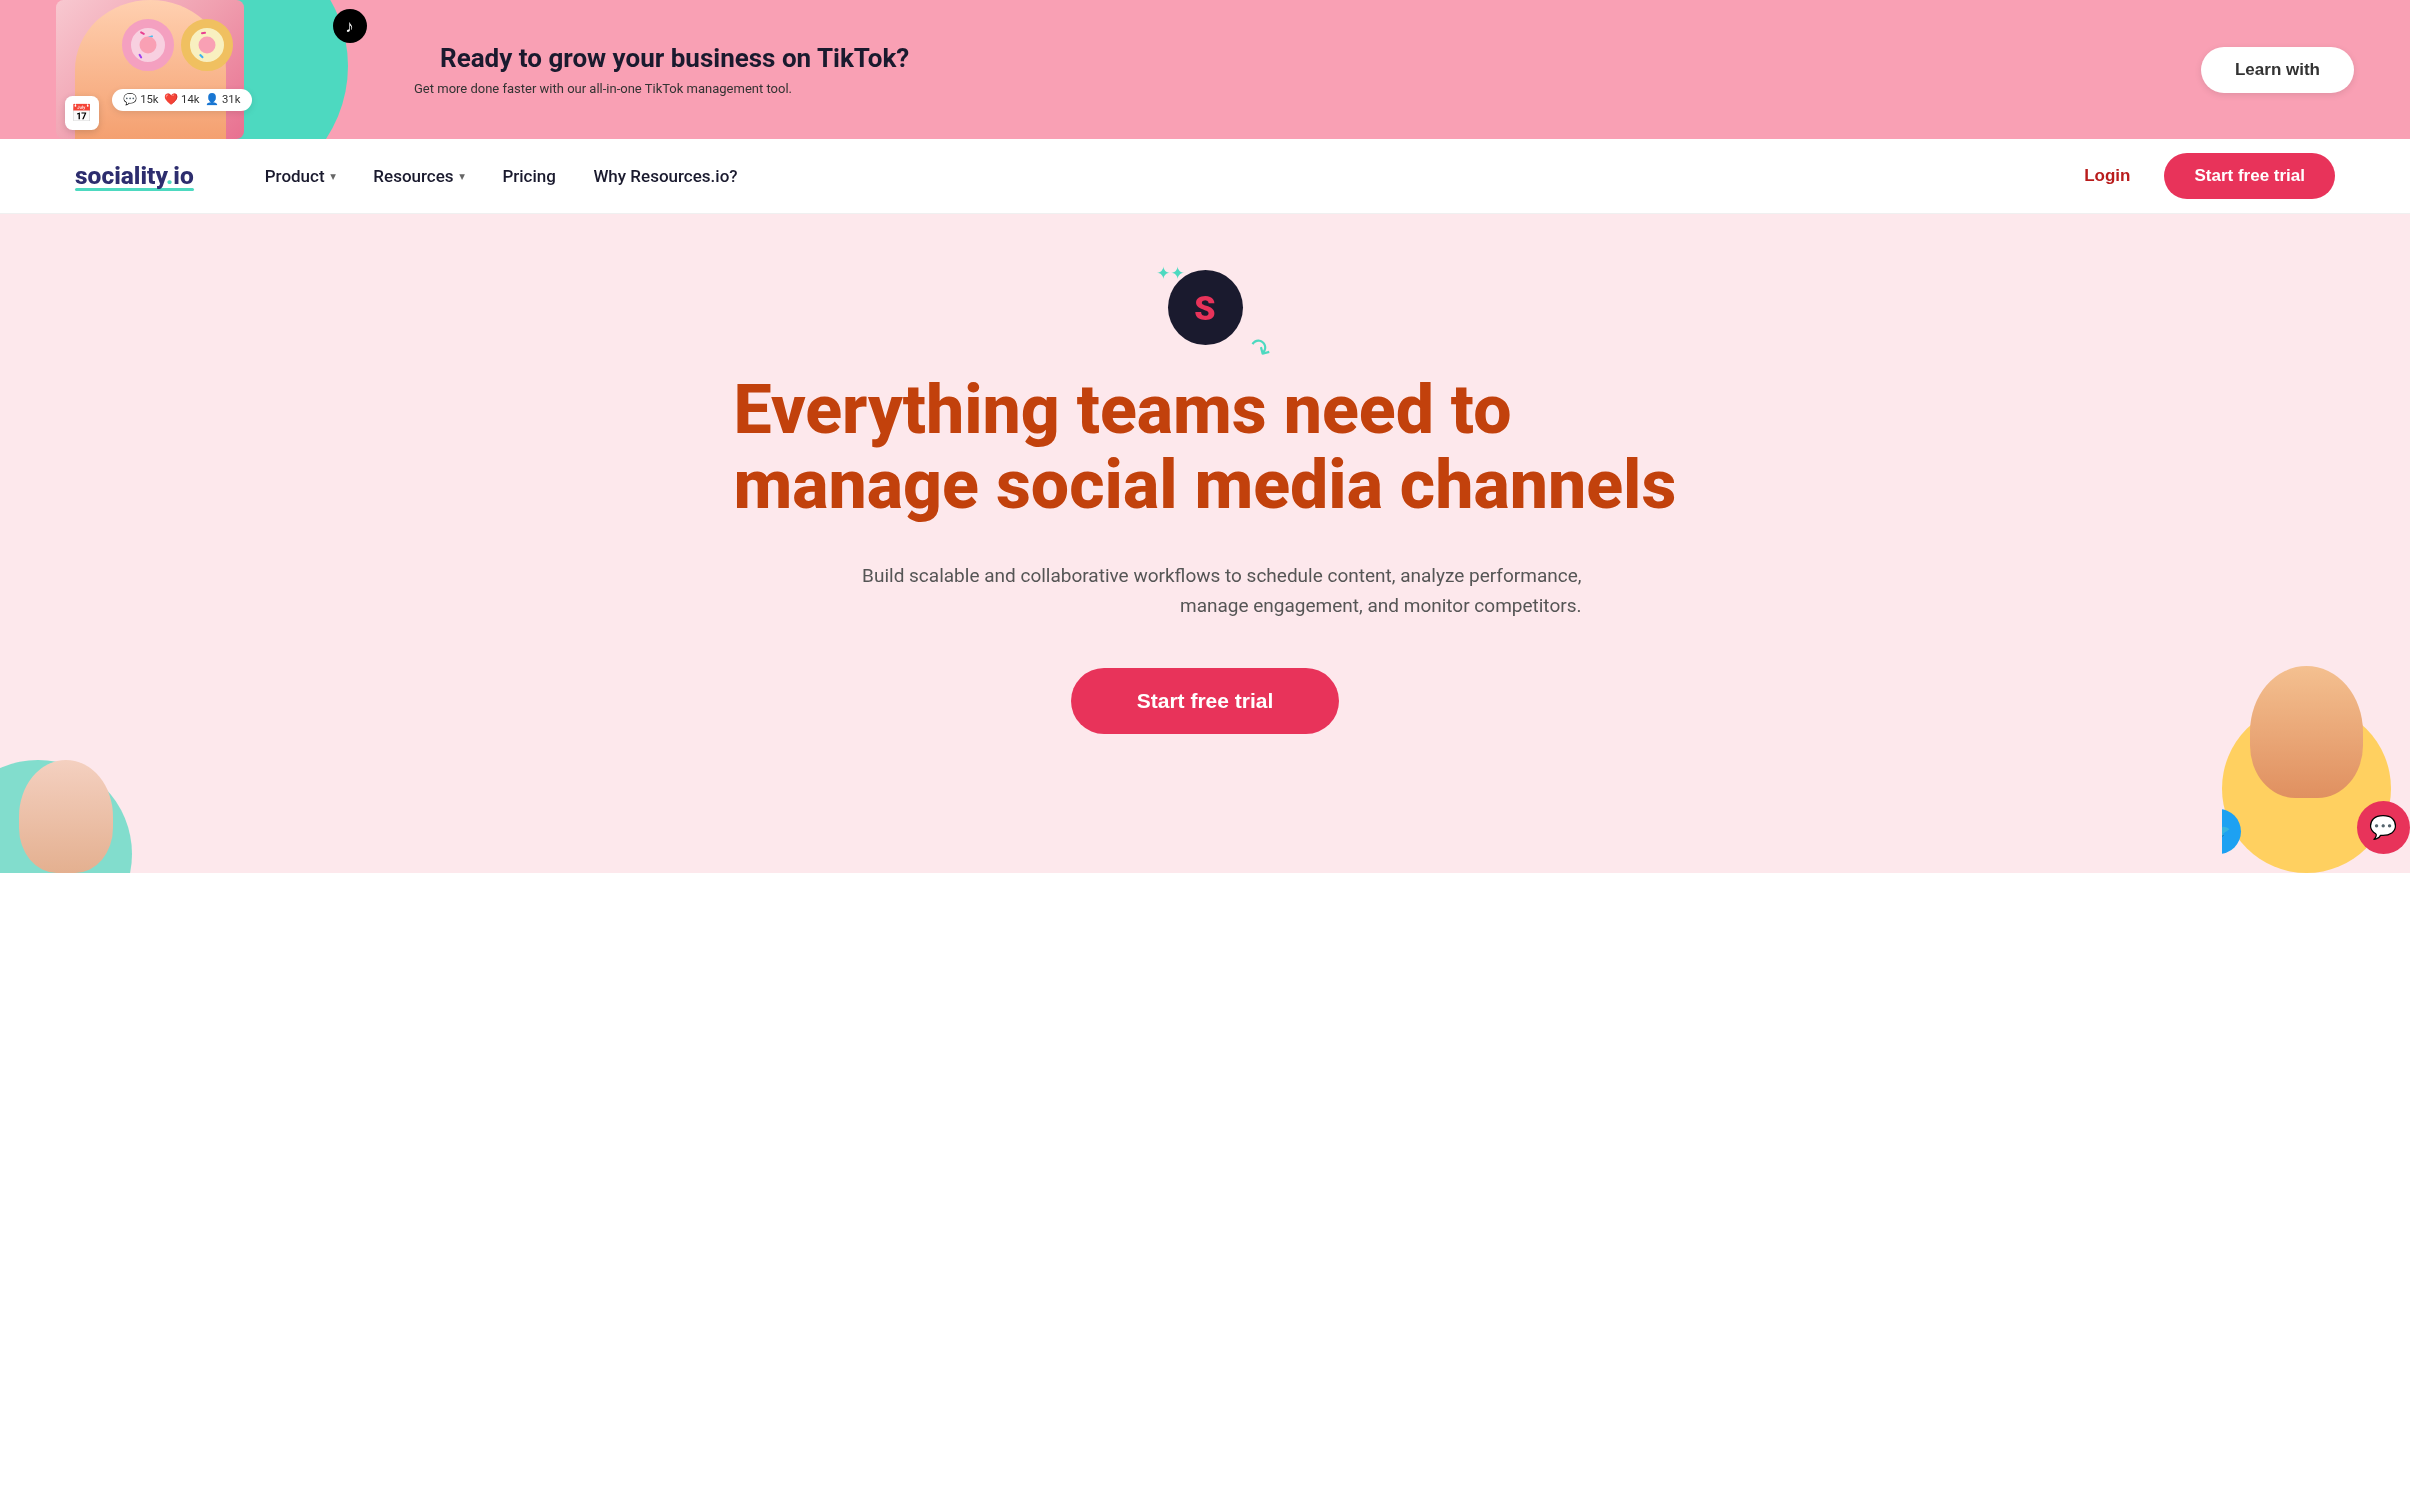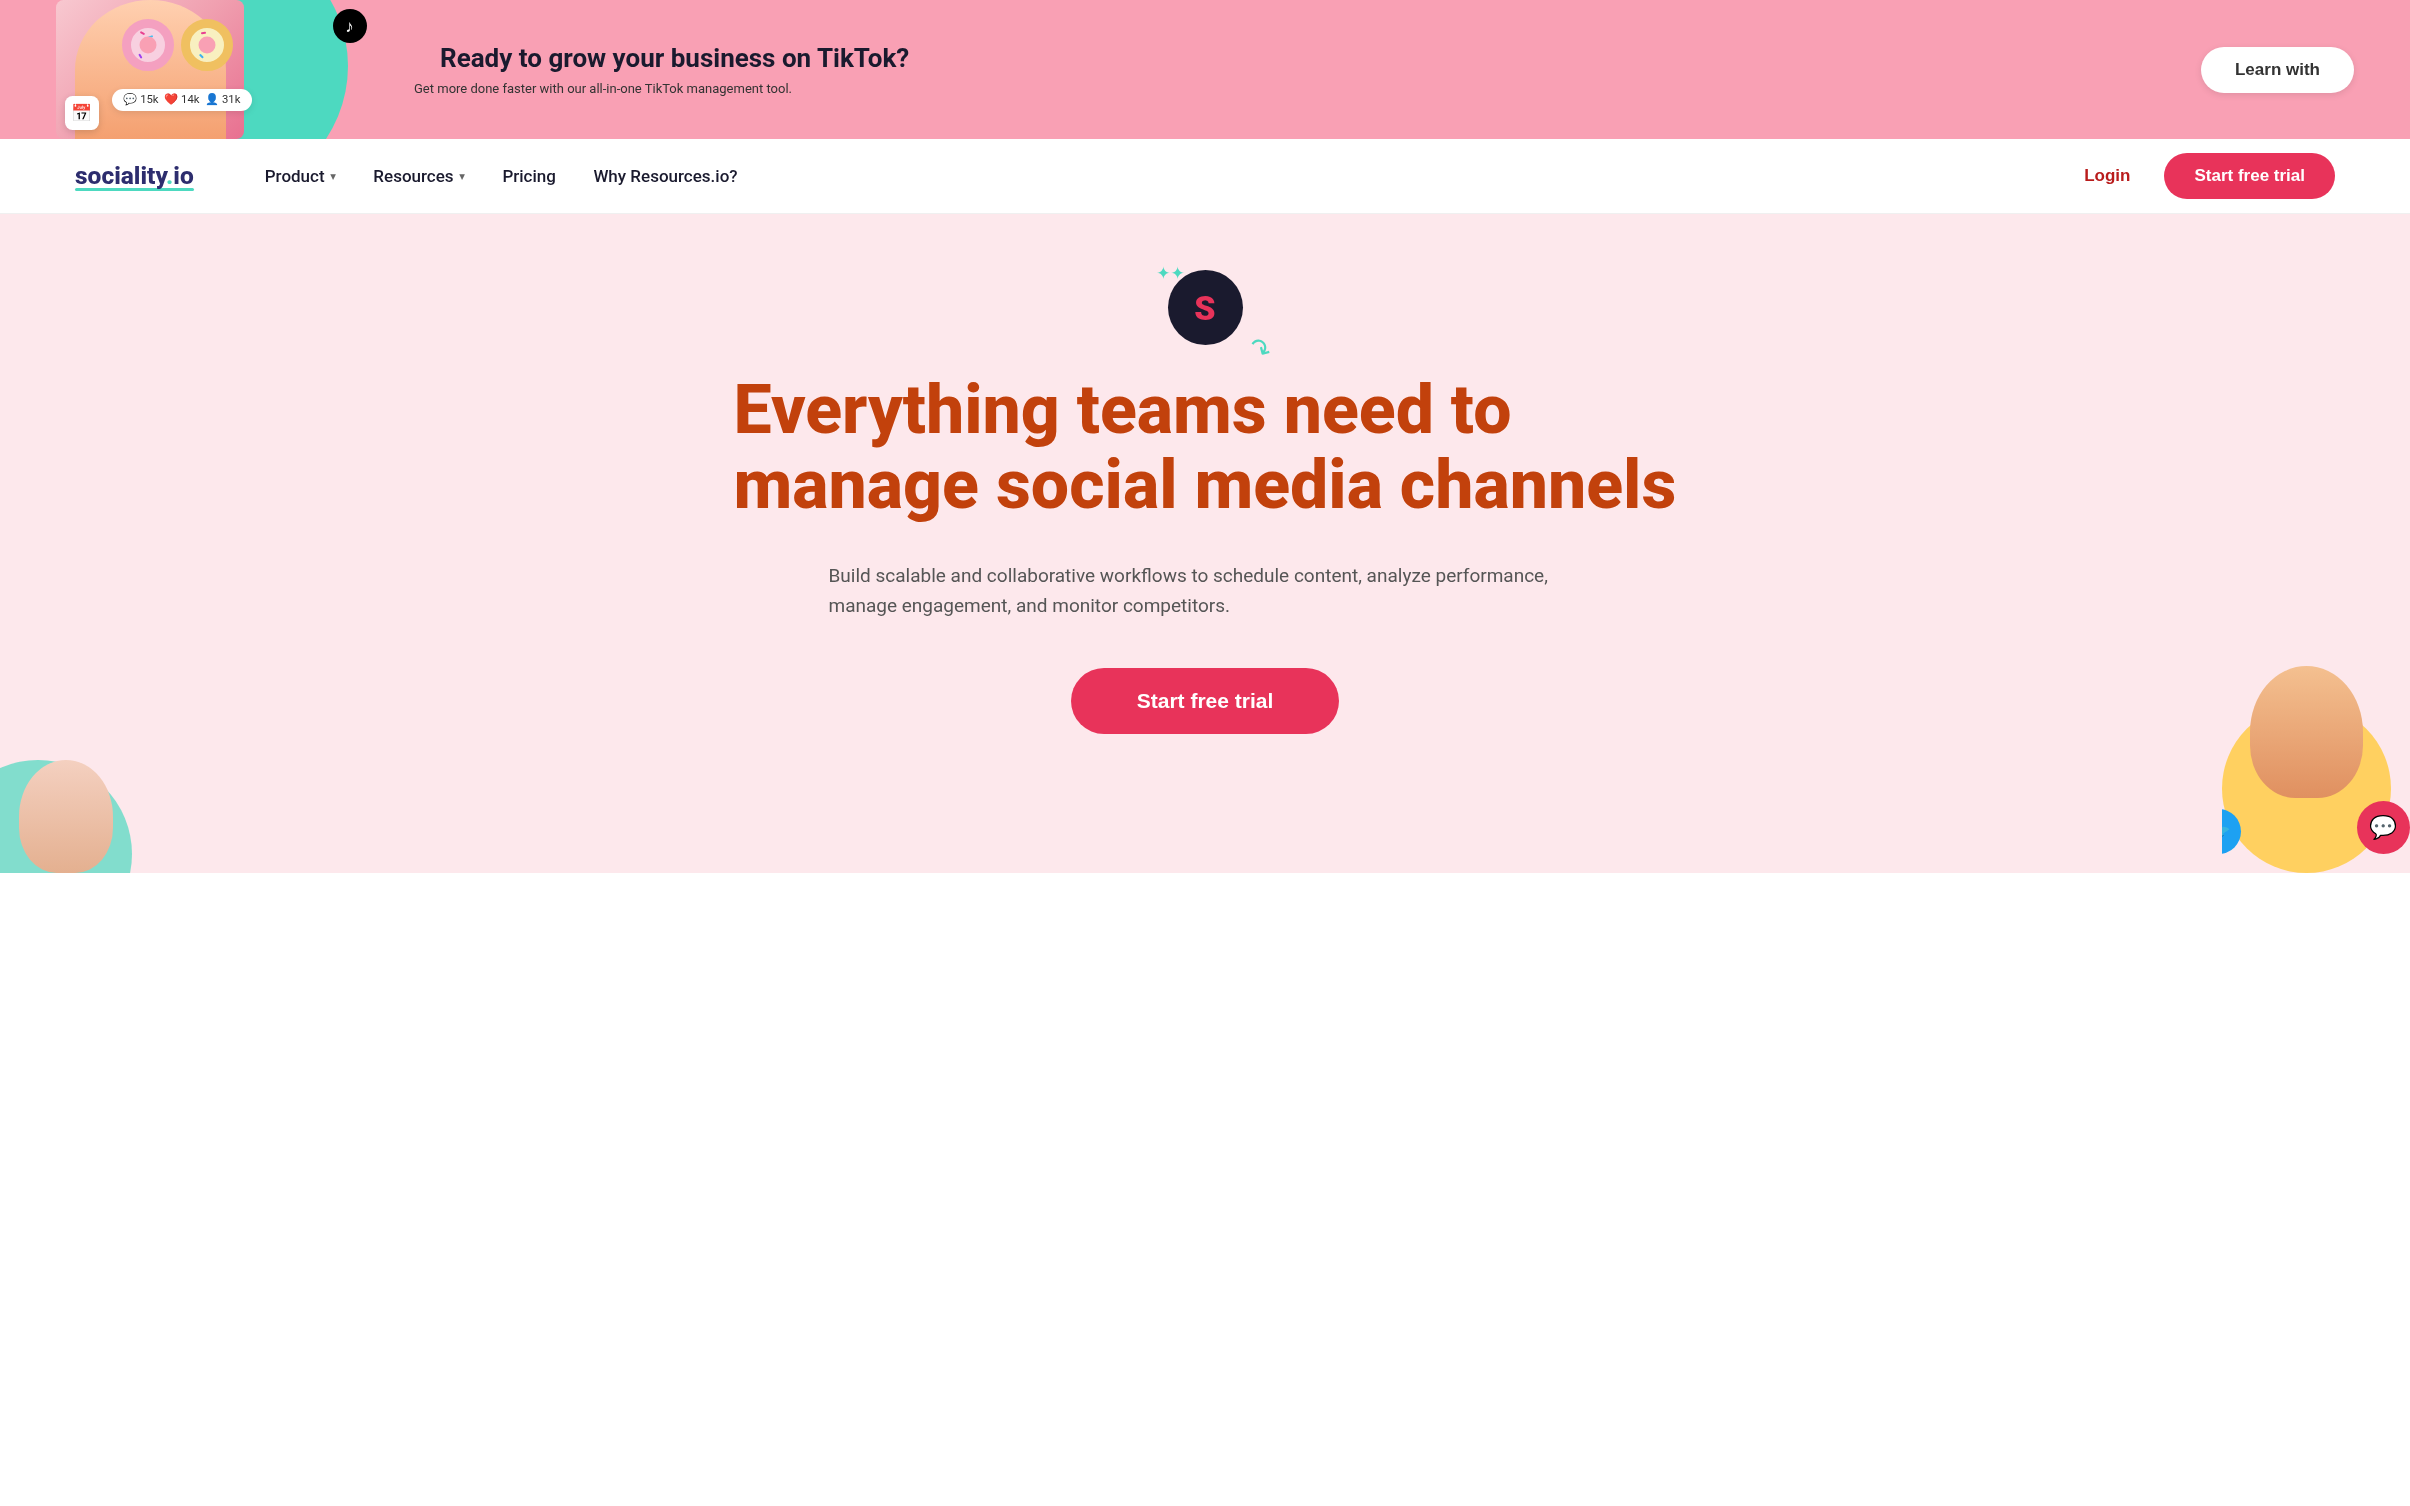--- a/index.html
+++ b/index.html
@@ -292,21 +292,21 @@
       left: 0;
       right: 0;
       height: 11.3px;
       background: #4dd9c0;
       z-index: -1;
       border-radius: 3.8px;
     }
     .hero-subtitle {
       font-size: 19px;
       color: #555;
-      text-align: left;
+      text-align: right;
       max-width: 753px;
       line-height: 1.6;
       margin-bottom: 47px;
     }
     .hero-cta {
       background: #e8335a;
       color: #fff;
       border: none;
       border-radius: 47px;
       padding: 21px 66px;

